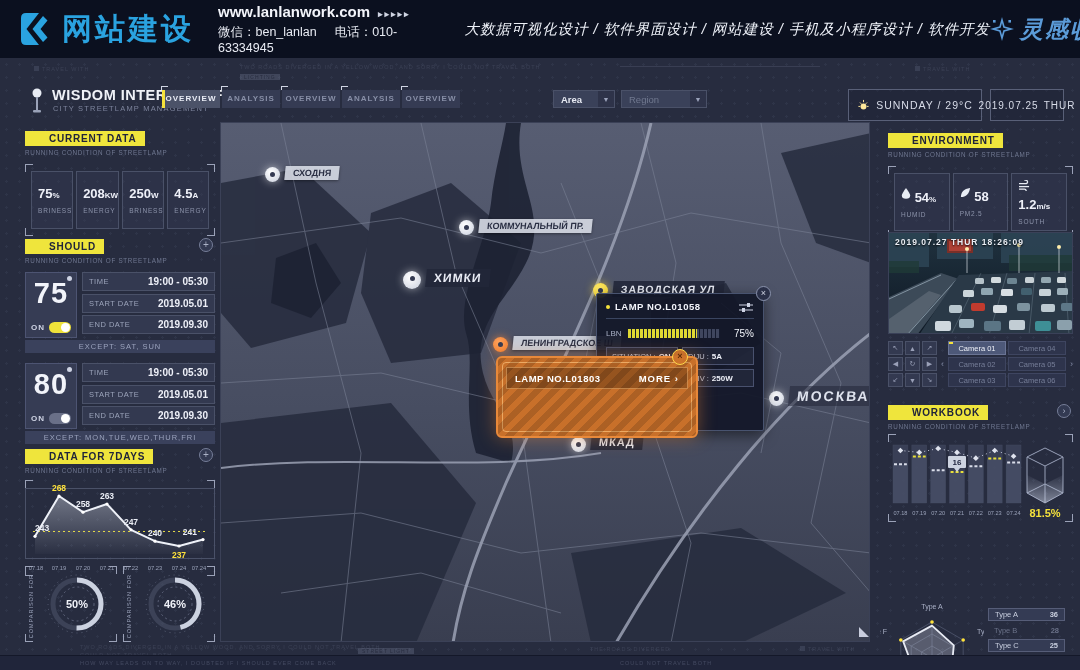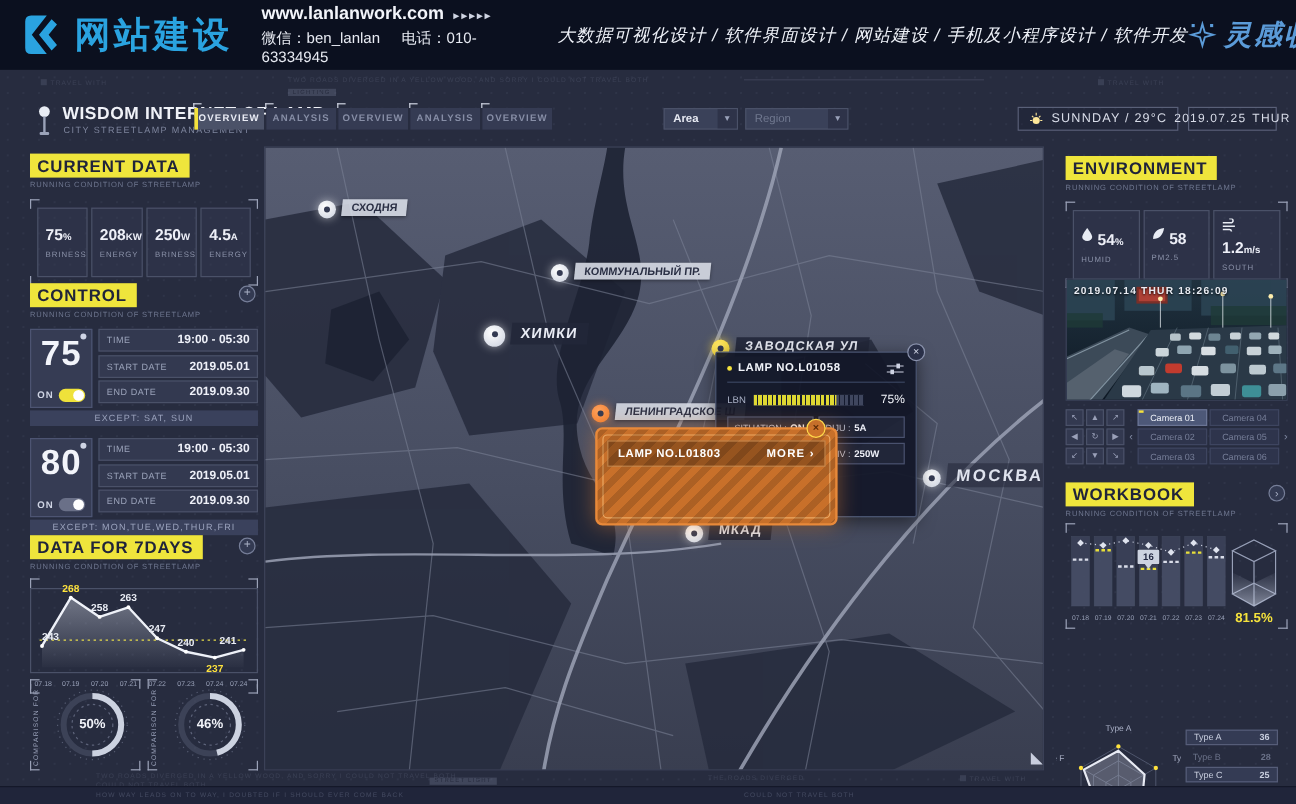--- a/index.html
+++ b/index.html
@@ -33,25 +33,25 @@
   .h-sub{position:absolute;left:53px;top:46px;font-size:7.5px;color:#7d849c;letter-spacing:1.2px}
   #tabs{position:absolute;left:162px;top:32px;display:flex;gap:2px}
   .tab{position:relative;width:58px;height:18px;line-height:18px;text-align:center;font-size:8px;font-weight:bold;letter-spacing:1px;background:#353b53;color:#878ea6;cursor:pointer}
   .tab::before{content:"";position:absolute;left:-1px;top:-4px;width:6px;height:3px;border-left:1px solid #cfd4e2;border-top:1px solid #cfd4e2}
   .tab.active{background:#4b5268;color:#e9ecf5}
   .tab.active::after{content:"";position:absolute;left:0;top:0;bottom:0;width:3px;background:#f5e23c}
   .select{position:absolute;top:32px;height:18px;background:#3a4159;border:1px solid #4a5168;display:flex;align-items:center;cursor:pointer}
   .select .lbl{flex:1;font-size:9.5px;font-weight:bold;color:#e6e9f2;padding-left:7px}
   .select.dim .lbl{color:#70788f;font-weight:normal}
   .select .car{width:16px;height:100%;background:#2e3349;color:#9aa2ba;font-size:7px;display:flex;align-items:center;justify-content:center}
-  .infobox{position:absolute;top:31px;height:20px;border:1px solid #596078;display:flex;align-items:center;justify-content:center;font-size:10.5px;color:#d8dce8;letter-spacing:1px;background:rgba(20,25,42,.25)}
+  .infobox{position:absolute;top:31px;height:32px;border:1px solid #596078;display:flex;align-items:center;justify-content:center;font-size:10.5px;color:#d8dce8;letter-spacing:1px;background:rgba(20,25,42,.25)}
 
   
   .panel{position:absolute;width:190px}
-  .badge{display:inline-block;background:#efe53c;color:#20243a;font-size:14px;font-weight:800;letter-spacing:.8px;padding:2px 8px 2px 6px}
+  .badge{display:inline-block;background:#efe53c;color:#20243a;font-size:10px;font-weight:800;letter-spacing:.8px;padding:2px 8px 2px 24px}
   .psub{margin-top:3px;font-size:6.3px;letter-spacing:.7px;color:#6f7790}
   .plus-btn{position:absolute;right:2px;top:2px;width:14px;height:14px;border-radius:50%;border:1px solid #767e98;color:#aab1c6;font-size:10px;line-height:12px;text-align:center;cursor:pointer;background:#333a52}
   .corners{position:relative}
   .corners::before{content:"";position:absolute;inset:0;pointer-events:none;
    background-image:linear-gradient(#9ba2b8,#9ba2b8),linear-gradient(#9ba2b8,#9ba2b8),linear-gradient(#9ba2b8,#9ba2b8),linear-gradient(#9ba2b8,#9ba2b8),linear-gradient(#9ba2b8,#9ba2b8),linear-gradient(#9ba2b8,#9ba2b8),linear-gradient(#9ba2b8,#9ba2b8),linear-gradient(#9ba2b8,#9ba2b8);
    background-repeat:no-repeat;
    background-size:8px 1px,1px 8px,8px 1px,1px 8px,8px 1px,1px 8px,8px 1px,1px 8px;
    background-position:top left,top left,top right,top right,bottom left,bottom left,bottom right,bottom right}
 
   
@@ -257,21 +257,21 @@
             <div class="l">BRINESS</div>
           </div>
         <div class="statbox">
             <div class="v"><span>4.5</span><small>A</small></div>
             <div class="l">ENERGY</div>
           </div>
       </div>
     </div>
 
     <div class="panel" style="left:25px;top:178px">
-      <span class="badge">CONTROL</span>
+      <span class="badge">SHOULD</span>
       <div class="psub">RUNNING CONDITION OF STREETLAMP</div>
       <div class="plus-btn">+</div>
 
       <div class="ctl-group">
         <div class="lvlbox">
           <span class="dot"></span>
           <div class="num">75</div>
           <div class="lvl-foot">
               <span class="on">ON</span>
             <span class="toggle on">
@@ -535,21 +535,21 @@
                 </g>
               </svg>
             <span>1.2</span><small>m/s</small></div>
           <div class="l">SOUTH</div>
         </div>
       </div>
     </div>
 
     <div class="rpanel" style="top:174px">
       <div id="cam-img">
-        <span class="ts">2019.07.14 THUR 18:26:09</span>
+        <span class="ts">2019.07.27 THUR 18:26:09</span>
         <svg width="185" height="102" viewBox="0 0 185 102">
           <defs>
               <linearGradient id="camg" x1="0" y1="0" x2="0" y2="1">
                 <stop offset="0" stop-color="#20323f"></stop>
                 <stop offset="1" stop-color="#0e1824"></stop>
               </linearGradient>
             </defs>
           <rect width="185" height="102" fill="url(#camg)"></rect>
           <g fill="#2c4454" opacity=".9">
               <rect x="0" y="0" width="40" height="34"></rect>

